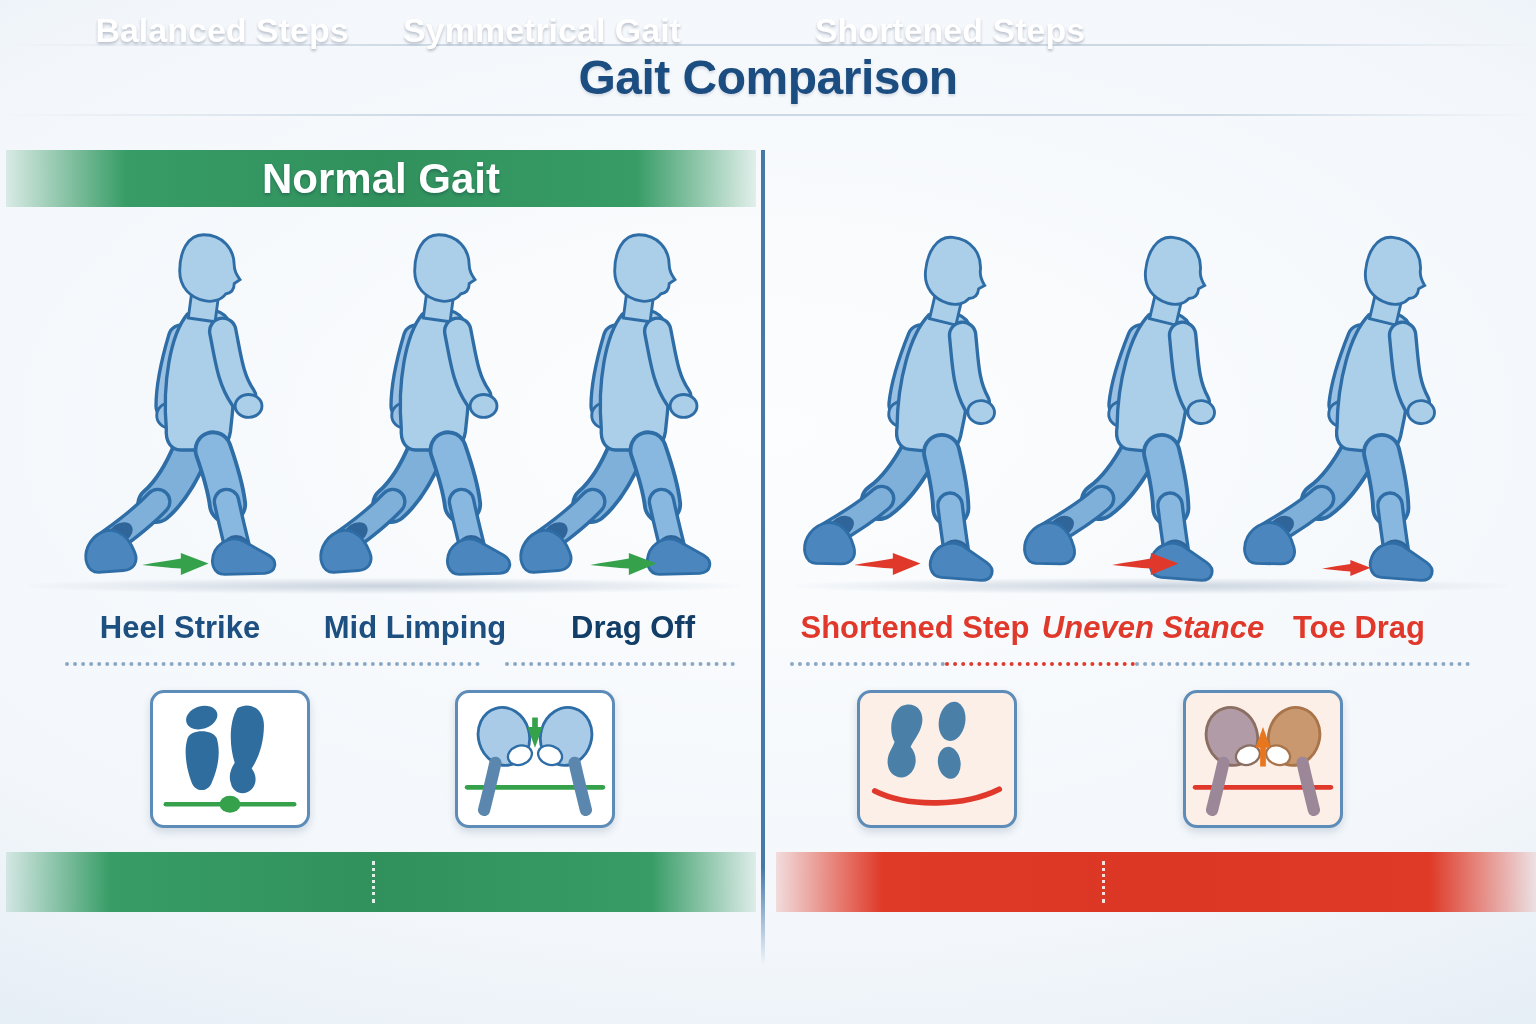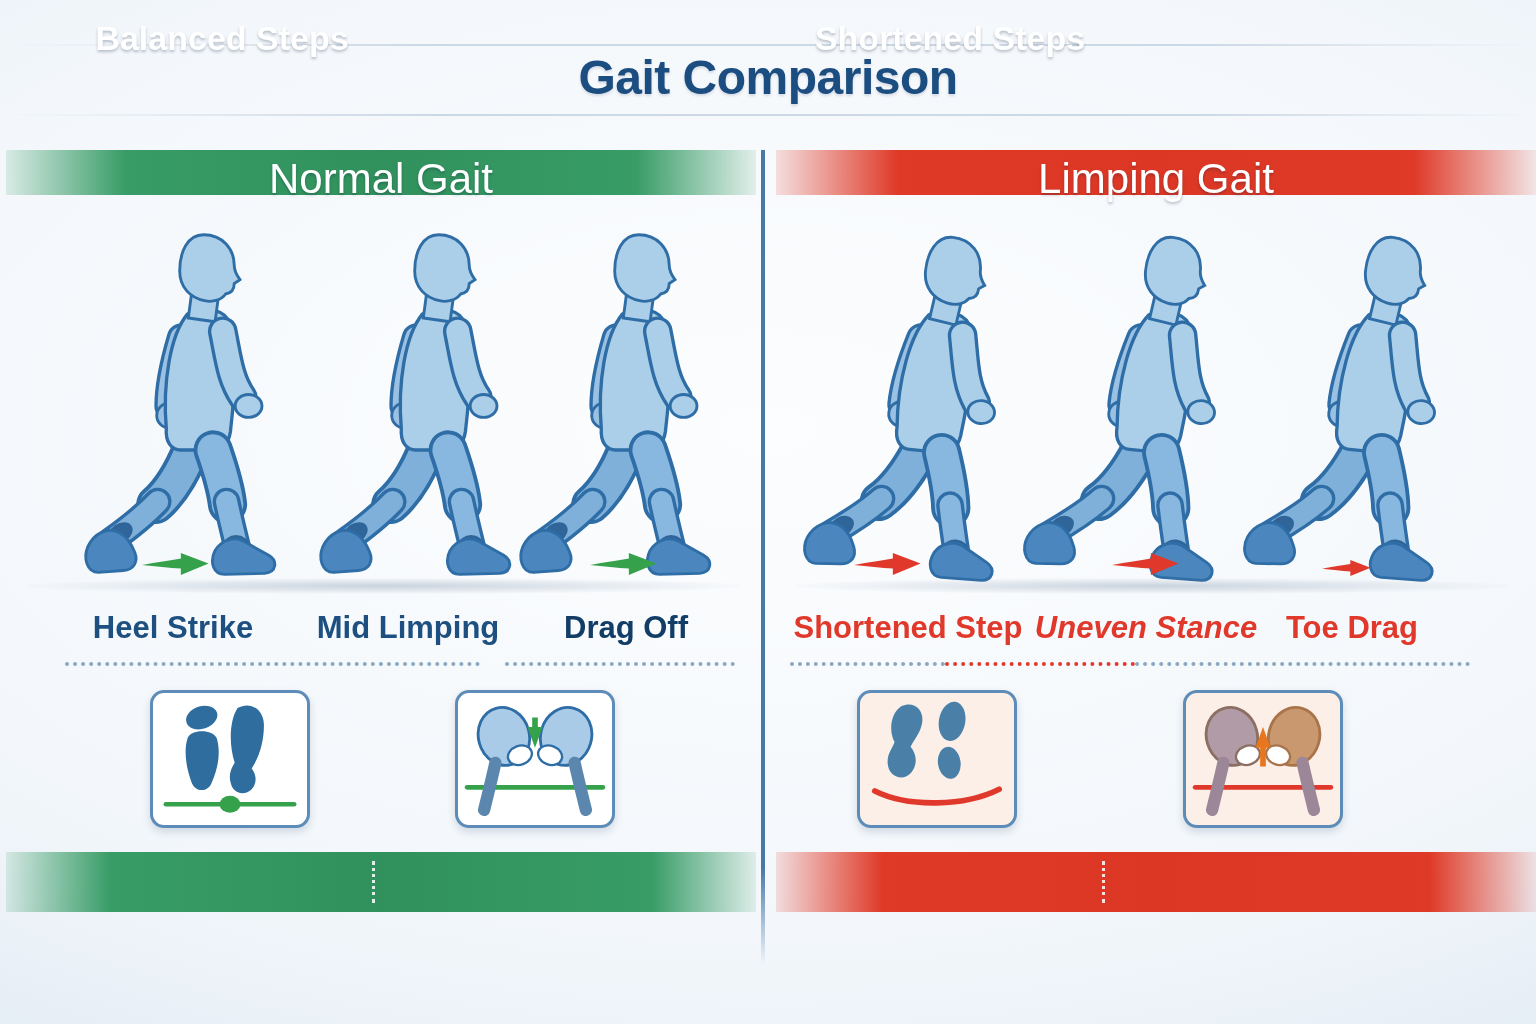--- a/index.html
+++ b/index.html
@@ -22,23 +22,23 @@
     text-align:center; font-size:48px; font-weight:bold;
     letter-spacing:-0.5px;
     color: var(--title-blue,#1c4d80);
     text-shadow: 0 2px 3px rgba(20,50,90,0.15);
   }
   .half { position:absolute; top:0; width:768px; height:1024px; }
   .half.left  { left:0; }
   .half.right { left:768px; }
 
   .banner {
-    position:absolute; top:150px; height:45px;
+    position:absolute; top:150px; height:57px;
     line-height:57px; text-align:center;
-    font-size:42px; font-weight:normal; color:#ffffff;
+    font-size:42px; font-weight:bold; color:#ffffff;
     text-shadow: 0 2px 3px rgba(0,20,50,0.25);
   }
   .banner.green {
     left:6px; right:12px;
     background: linear-gradient(90deg, rgba(62,158,104,0.15) 0%,
       var(--green-banner,#379c66) 16%, #31915d 50%,
       var(--green-banner,#379c66) 84%, rgba(62,158,104,0.12) 100%);
   }
   .banner.red {
     left:8px; right:0;
@@ -57,21 +57,21 @@
       rgba(96,120,150,0.30) 0%, rgba(96,120,150,0.12) 45%, rgba(96,120,150,0) 74%);
   }
 
   .step-arrow { position:absolute; top:552px; height:24px; }
   .step-arrow.green { color: var(--green-accent,#35a24b); }
   .step-arrow.red   { color: var(--red-accent,#e0392b); }
   .step-arrow svg { width:100%; height:100%; display:block; }
 
   .phase-label {
     position:absolute; top:610px; transform:translateX(-50%);
-    font-size:31px; font-weight:bold; white-space:nowrap;
+    font-size:31px; font-weight:bold; white-space:nowrap;margin-left:7px;
   }
   .phase-label.blue { color: var(--label-blue,#1d5080); }
   .phase-label.blue-dark { color: var(--label-blue-dark,#123d66); }
   .phase-label.red  { color: var(--red-accent,#e0392b); }
   .phase-label.italic { font-style:italic; }
 
   .dotline { position:absolute; top:662px; height:0; border-top:4px dotted var(--dotted-blue,#8aa8c4); }
   .dotline.red-seg { border-top-color: var(--red-accent,#e0392b); }
 
   .icon-card {
@@ -93,21 +93,21 @@
       var(--green-banner,#379c66) 14%, #31915d 50%,
       var(--green-banner,#379c66) 86%, rgba(62,158,104,0.12) 100%);
   }
   .footer-banner.red {
     left:8px; right:0;
     background: linear-gradient(90deg, rgba(224,62,44,0.15) 0%,
       var(--red-banner,#df3a28) 14%, #dc3725 50%,
       var(--red-banner,#df3a28) 86%, rgba(224,62,44,0.10) 100%);
   }
   .footer-label {
-    position:absolute; top:8px; transform:translateX(-50%);
+    position:absolute; top:0; transform:translateX(-50%);
     line-height:60px; font-size:34px; font-weight:bold; color:#fff;
     white-space:nowrap; text-shadow:0 2px 3px rgba(0,20,50,0.25);
   }
   .footer-divider {
     position:absolute; top:9px; height:42px; width:0;
     border-left:3px dotted rgba(255,255,255,0.85);
   }
 
   .center-divider {
     position:absolute; left:761px; top:150px; width:4px; height:815px;
@@ -224,26 +224,24 @@
         <ellipse cx="64" cy="66" rx="13" ry="10" transform="rotate(-20 64 66)" style="fill:#ffffff;stroke:var(--figure-outline,#2e6da6);stroke-width:2.5"></ellipse>
         <ellipse cx="96" cy="66" rx="13" ry="10" transform="rotate(20 96 66)" style="fill:#ffffff;stroke:var(--figure-outline,#2e6da6);stroke-width:2.5"></ellipse>
         <polygon points="72,36 88,36 80,58" style="fill:var(--green-accent,#35a24b)"></polygon>
         <rect x="77" y="26" width="6" height="14" style="fill:var(--green-accent,#35a24b)"></rect>
       </svg>
     </div>
 
     <div class="footer-banner green"></div>
     <div class="footer-label" style="left:222px">Balanced Steps</div>
     <div class="footer-divider" style="left:372px;top:861px"></div>
+    <div class="footer-label" style="left:542px">Symmetrical Gait</div>
   </div>
 
   <div class="half right">
-    <div class="banner red">
-      <span>Limping Gait</span>
-    </div>
 
     <div class="figure limping" style="left:27px">
       <svg viewBox="0 0 240 370">
           <use href="#walker"></use>
         </svg>
     </div>
     <div class="figure limping" style="left:247px">
       <svg viewBox="0 0 240 370">
           <use href="#walker"></use>
         </svg>

